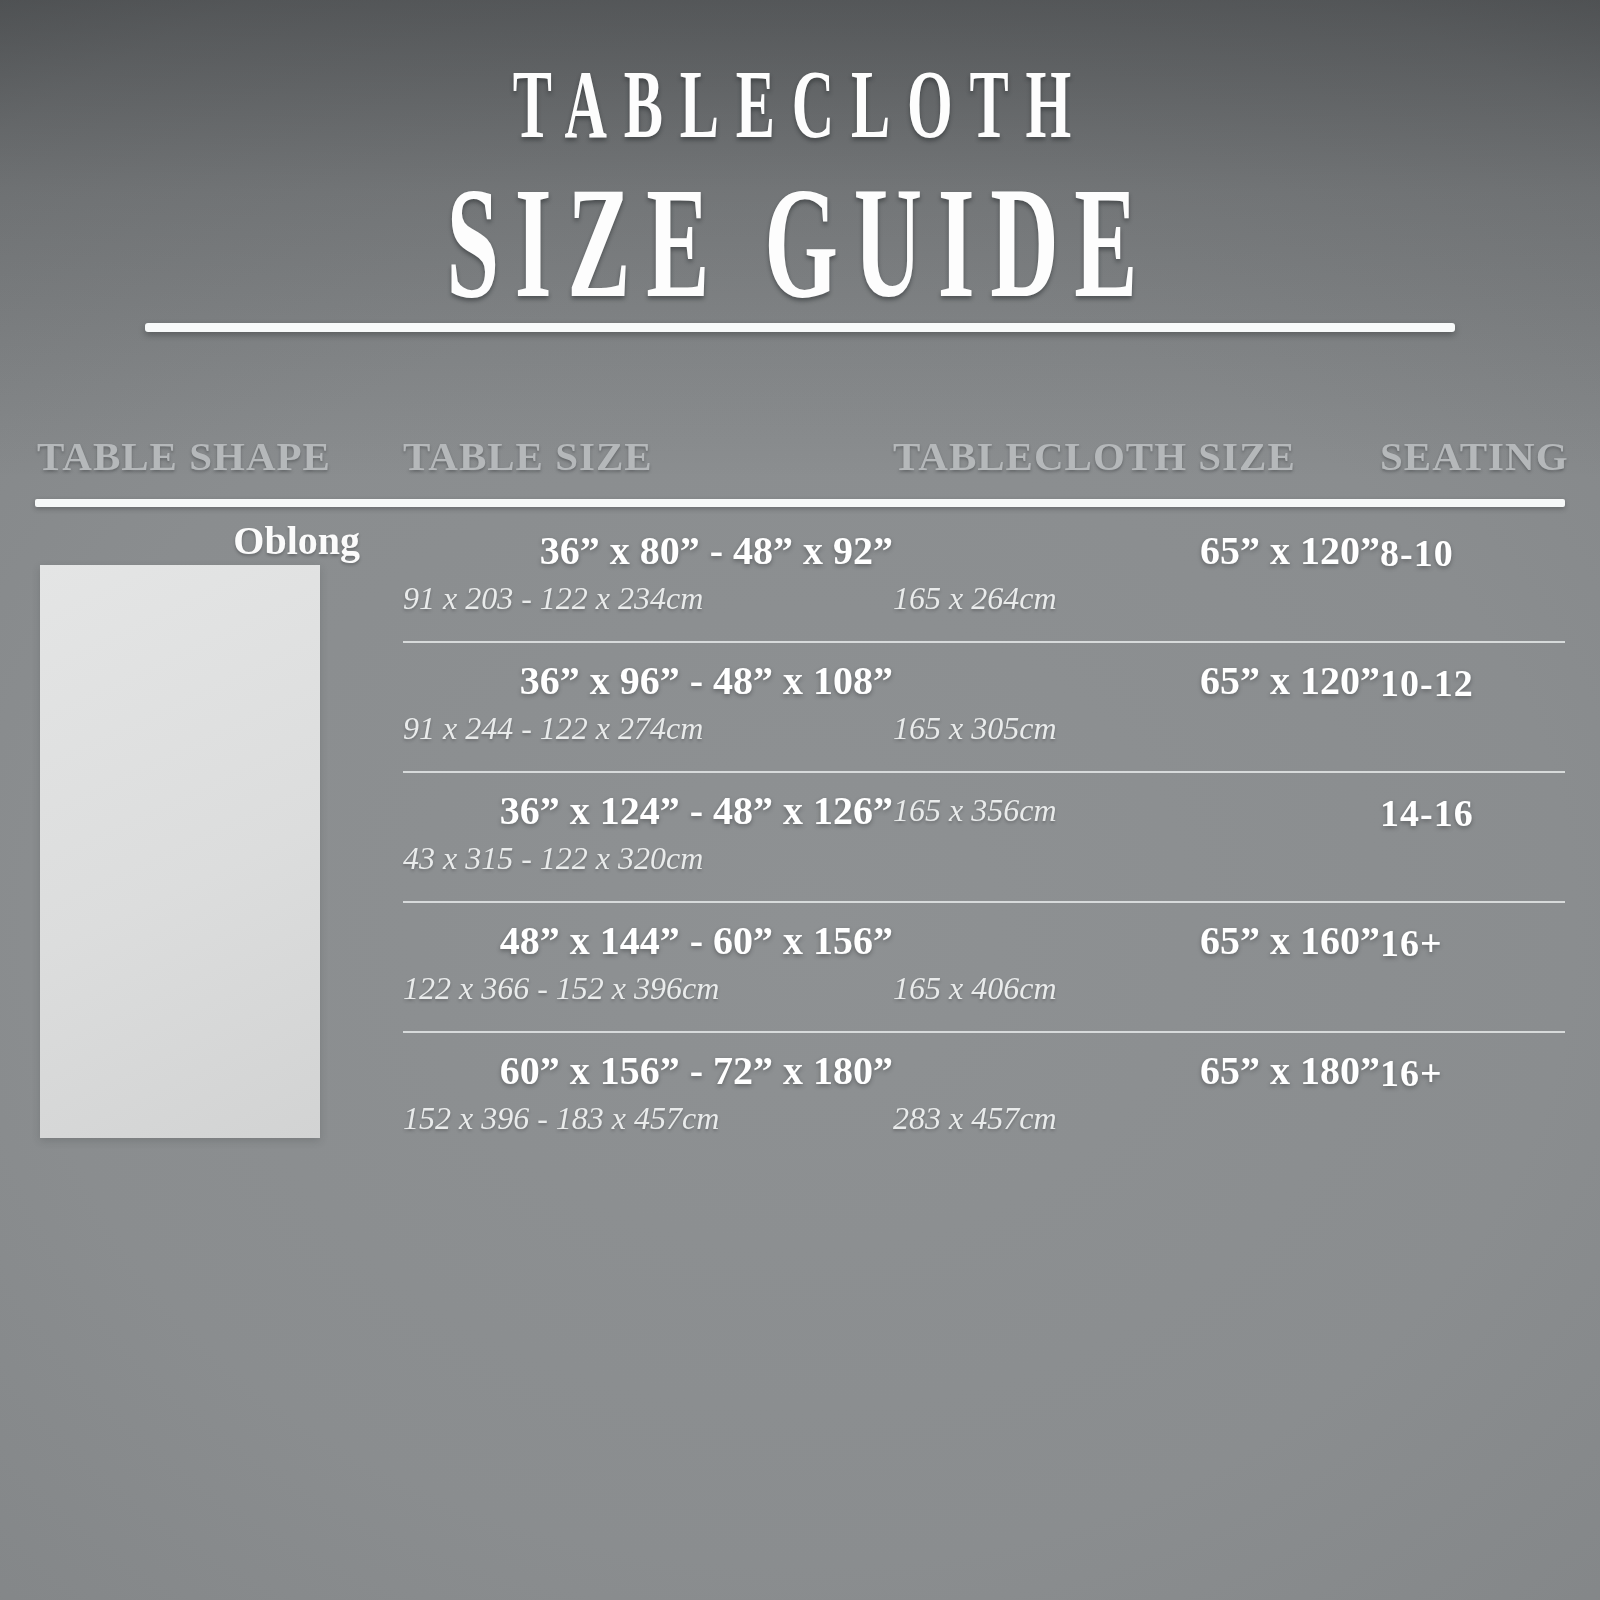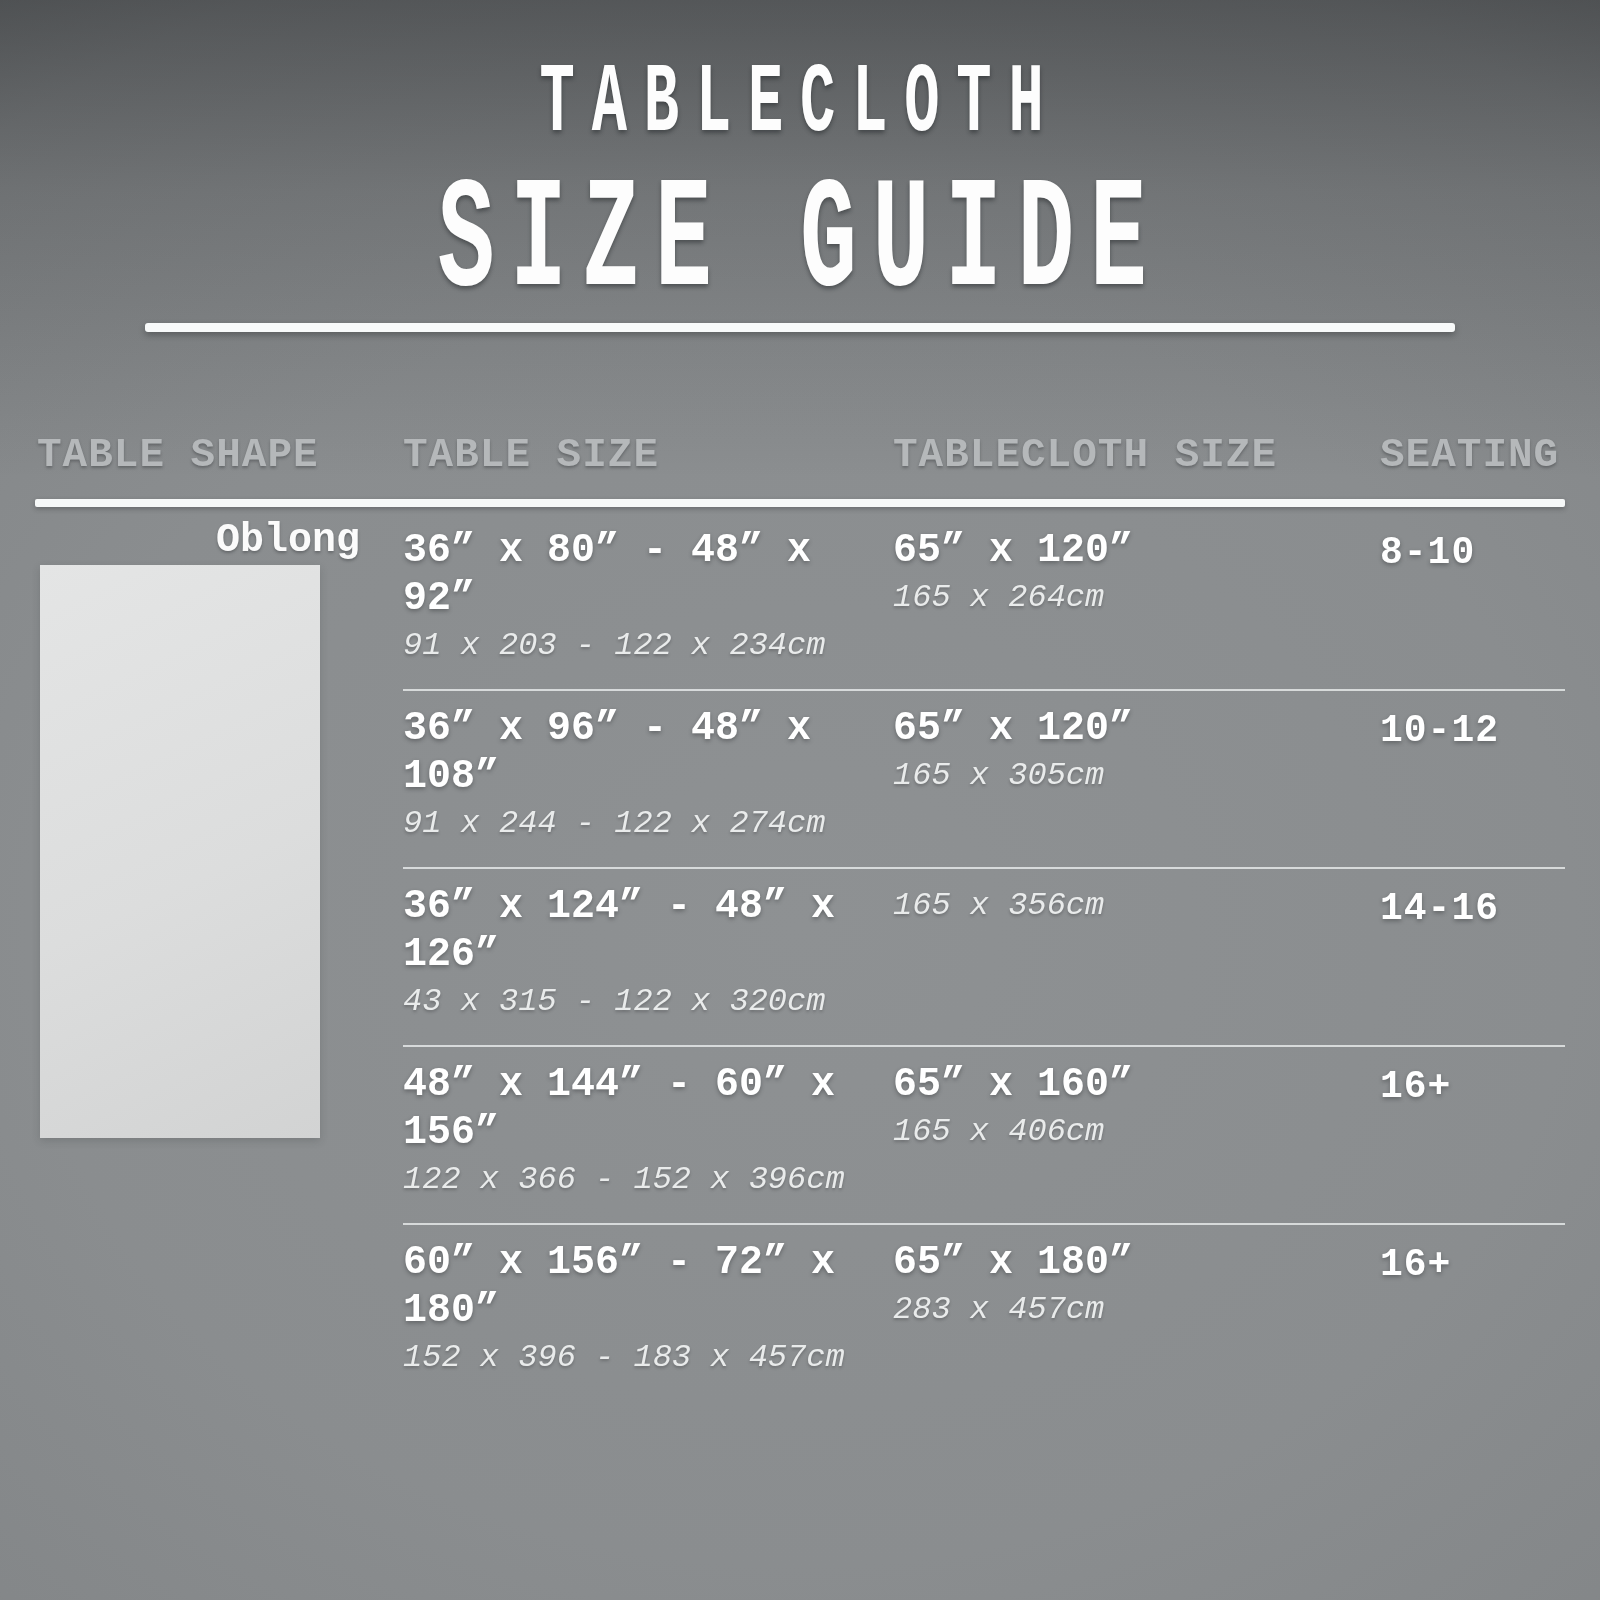--- a/index.html
+++ b/index.html
@@ -1,20 +1,20 @@
 <!DOCTYPE html>
 <html><head>
 <meta charset="utf-8">
 <style>
   html,body{margin:0;padding:0;background:#2b2d2f;}
   .canvas{
     position:relative;
     width:1600px;height:1600px;
     overflow:hidden;
-    font-family:Liberation Mono, monospace;
+    font-family:Liberation Serif, serif;
     background:
       linear-gradient(180deg, rgba(18,20,22,0.42) 0%, rgba(18,20,22,0.18) 12%, rgba(18,20,22,0.0) 30%),
       radial-gradient(ellipse 115% 95% at 50% 58%, #8e9193 0%, #8a8d8f 42%, #828587 68%, #6e7173 88%, #595c5e 100%);
     color:#ffffff;
   }
 
   
   .title{position:absolute;left:0;right:0;text-align:center;white-space:nowrap;}
   .title-inner{display:inline-block;font-weight:700;color:#fdfdfd;
     text-shadow:0 3px 6px rgba(25,28,30,0.45);}
@@ -56,20 +56,21 @@
   
   .rows{position:absolute;left:403px;top:513px;width:1162px;}
   .row{
     display:grid;grid-template-columns:490px 487px 185px;
     padding:14px 0 20px 0;
   }
   .row + .row{border-top:2px solid rgba(228,232,232,0.85);}
   .size-in{
     font-size:40px;font-weight:700;line-height:48px;color:#ffffff;
     text-shadow:0 2px 4px rgba(35,38,40,0.4);
+    text-align:right;
   }
   .size-cm{
     font-size:32px;font-style:italic;font-weight:400;line-height:46px;color:#e9ebeb;
     text-shadow:0 2px 3px rgba(35,38,40,0.3);
   }
   .seating-cell{
     font-size:38px;font-weight:700;line-height:48px;color:#ffffff;padding-top:2px;
     letter-spacing:1px;
     text-shadow:0 2px 4px rgba(35,38,40,0.4);
   }

